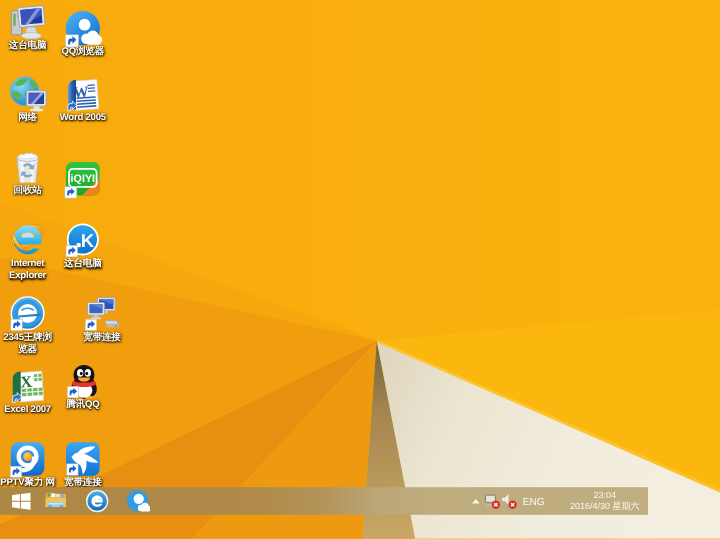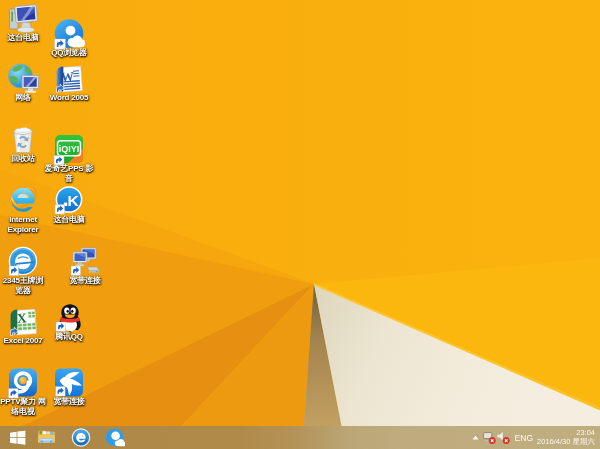--- a/index.html
+++ b/index.html
@@ -1,25 +1,25 @@
 <!DOCTYPE html>
 <html><head><meta charset="utf-8">
 <style>
 html,body{margin:0;padding:0;width:600px;height:449px;overflow:hidden;background:#f9ae0d}
 body{font-family:"Liberation Sans",sans-serif;position:relative}
 #wall{position:absolute;top:0;left:0;z-index:0}
 .ic{position:absolute;width:66px;text-align:center;z-index:2}
 .ic svg.mi{display:block;margin:0 auto}
 .lbl{margin-top:-2.5px;font-size:8px;line-height:10.5px;color:#fff;font-weight:bold;letter-spacing:-0.2px;
  text-shadow:0 1px 1.5px rgba(0,0,0,.85),0 0 2px rgba(0,0,0,.5),1px 1px 2px rgba(0,0,0,.7)}
-#taskbar{position:absolute;left:0;top:426px;width:600px;height:23px;z-index:5;
+#taskbar{position:absolute;left:0;top:406px;width:540px;height:23px;z-index:5;
  background:linear-gradient(90deg,#ad8745 0%,#b08a48 40%,#b4945a 50%,#bba676 58%,#beac7e 66%,#bfae80 100%)}
 .tb{position:absolute;top:0;height:23px;display:flex;align-items:center;justify-content:center}
 #tray{position:absolute;right:0;top:0;height:23px;display:flex;align-items:center;color:#fdf8ee}
-#clock{font-size:7.5px;line-height:8.5px;text-align:right;width:62px;margin-right:5px;margin-left:0;color:#fdf8ee;white-space:nowrap}
+#clock{font-size:7.5px;line-height:8.5px;text-align:center;width:62px;margin-right:5px;margin-left:19px;color:#fdf8ee;white-space:nowrap}
 #eng{font-size:8.5px;margin-left:5px;color:#fdf8ee}
 </style></head>
 <body>
 <svg id="wall" width="600" height="449" viewBox="0 0 600 449">
  <defs>
   <linearGradient id="wbase" x1="0" y1="0" x2="1" y2="0">
    <stop offset="0" stop-color="#f8aa0d"></stop>
         <stop offset="1" stop-color="#fab30e"></stop>
   </linearGradient>
   <linearGradient id="wband" x1="0" y1="0" x2="0" y2="1">
@@ -58,21 +58,21 @@
    <rect x="8.5" y="2.5" width="21.5" height="16.5" rx="1.4" fill="#e2e6ea" stroke="#9aa1aa" stroke-width="0.8"></rect>
    <rect x="10.5" y="4.5" width="17.5" height="12.5" fill="#25379c"></rect>
    <path d="M10.5,4.5 L28,4.5 L28,10 L15,17 L10.5,17 Z" fill="#3d55bc" opacity="0.9"></path>
    <path d="M24,4.5 L28,4.5 L17,17 L13.5,17 Z" fill="#cdd8f0" opacity="0.5"></path>
   </g>
   <path d="M15.5,19.5 L22.5,19.5 L24.5,26 L13.5,26 Z" fill="#d4d9de" stroke="#9aa1aa" stroke-width="0.5"></path>
   <ellipse cx="19" cy="26.8" rx="8.5" ry="2.7" fill="#e2e6ea" stroke="#aab0b8" stroke-width="0.5"></ellipse>
  </svg>
  <div class="lbl">这台电脑</div>
 </div>
-<div class="ic" style="left:36px;top:18px">
+<div class="ic" style="left:36px;top:8px">
  <svg class="mi" width="32" height="32" viewBox="0 0 32 32">
   <defs>
         <linearGradient id="qb1" x1="0" y1="0" x2="0.7" y2="1">
    <stop offset="0" stop-color="#4fb6f4"></stop>
           <stop offset="1" stop-color="#1173d6"></stop>
         </linearGradient>
       </defs>
   <circle cx="16" cy="15.5" r="14.3" fill="url(#qb1)"></circle>
   <circle cx="17.5" cy="12.6" r="4.9" fill="#fff"></circle>
   <g fill="#fff">
@@ -169,21 +169,20 @@
   </defs>
   <rect x="2" y="1" width="28" height="28" rx="5" fill="url(#iq1)"></rect>
   <polygon points="30,14.5 30,29 15,29" fill="#ef811e" clip-path="url(#iqc)"></polygon>
   <rect x="4.5" y="6.8" width="23" height="15" rx="3" fill="none" stroke="#fff" stroke-width="1.5" clip-path="url(#iqc)"></rect>
   <text x="16" y="17.8" font-size="9" font-weight="bold" fill="#fff" text-anchor="middle">iQIYI</text>
   <g>
    <rect x="1" y="21.5" width="10" height="9.6" fill="#fff" stroke="#a9b2ba" stroke-width="0.4"></rect>
    <path d="M3,29 L3,26.6 Q3,24.4 5.2,24.4 L6.3,24.4 L6.3,22.7 L9.3,25.6 L6.3,28.5 L6.3,26.8 L5.5,26.8 Q4.6,26.8 4.6,27.8 L4.6,29 Z" fill="#1f62c8"></path>
   </g>
  </svg>
- <div class="lbl">爱奇艺PPS 影<br>音</div>
 </div>
 
 <div class="ic" style="left:-10px;top:185px">
  <svg class="mi" width="32" height="32" viewBox="0 0 32 32">
   <defs>
         <linearGradient id="ie1" x1="0" y1="0" x2="0" y2="1">
    <stop offset="0" stop-color="#8edcf6"></stop>
           <stop offset="0.5" stop-color="#3cb8ee"></stop>
           <stop offset="1" stop-color="#1490d8"></stop>
         </linearGradient>

